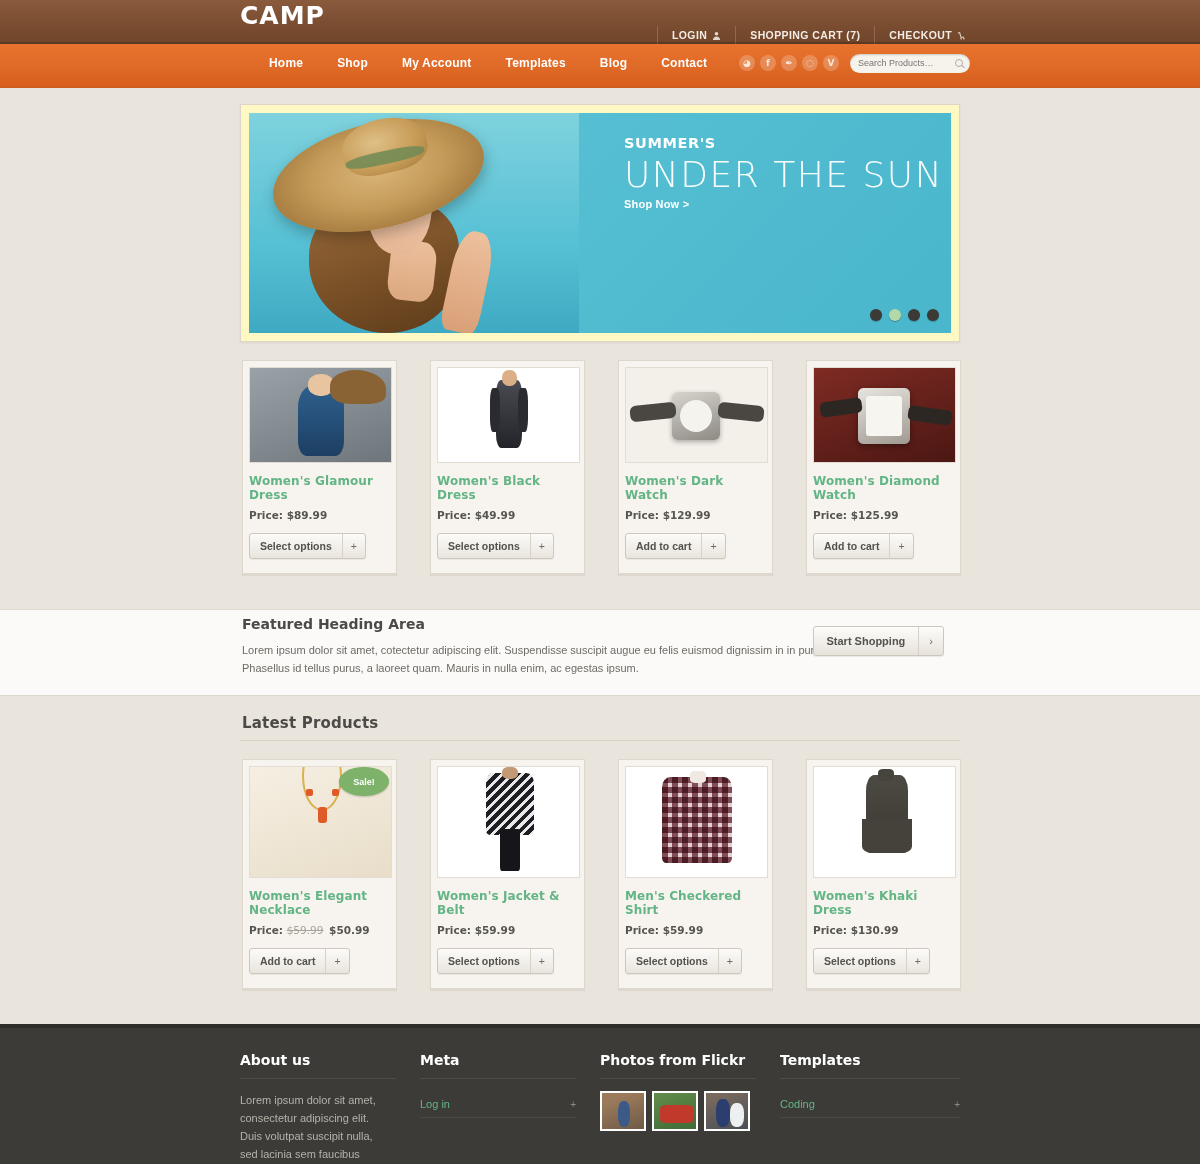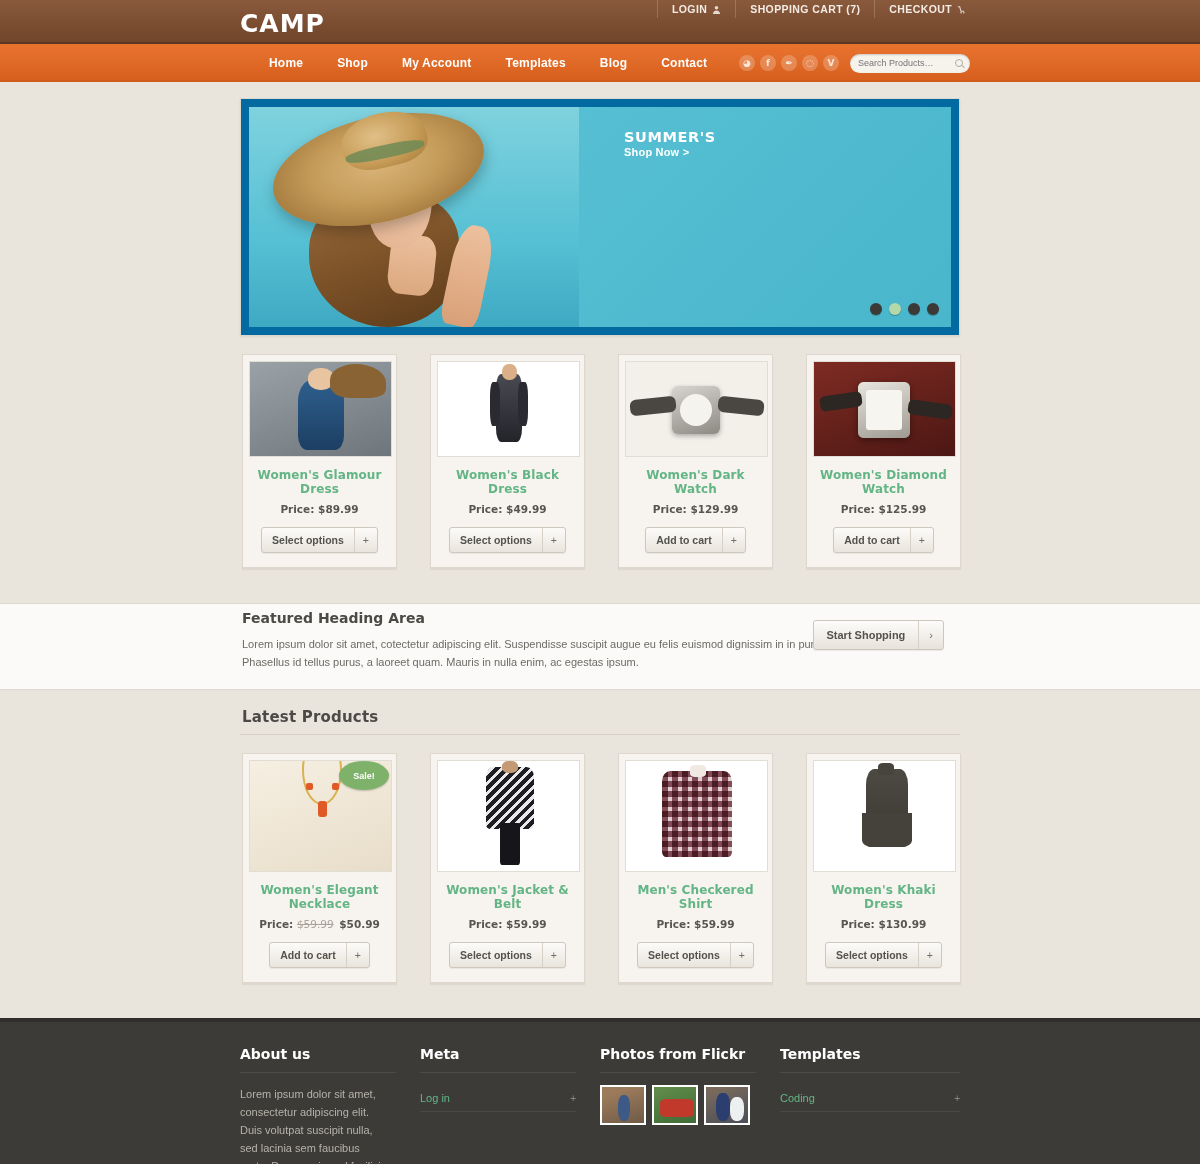--- a/index.html
+++ b/index.html
@@ -17,39 +17,39 @@
     height: 44px;
     background: linear-gradient(to bottom, #8a5a3c 0%, #7d4f33 45%, #6f4529 100%);
     position: relative;
   }
   .topbar:after{
     content:""; position:absolute; left:0; right:0; bottom:0; height:2px;
     background: rgba(0,0,0,.18);
   }
   .topwrap { width: 740px; margin: 0 auto; height: 44px; position: relative; }
   .logo {
-    position: absolute; left: 10px; top: 9px;
+    position: absolute; left: 10px; top: 1px;
     font-family: "DejaVu Sans", sans-serif;
     font-size: 25px; font-weight: bold; letter-spacing: 1px;
     color: #fff;
   }
-  .topnav { position: absolute; right: 0; top: 0; height: 44px; display: flex; align-items: flex-start; }
+  .topnav { position: absolute; right: 0; top: 0; height: 44px; display: flex; align-items: flex-end; }
   .topnav a {
     color: #f3ece4; text-decoration: none; font-size: 10.5px; font-weight: bold;
     letter-spacing: .4px; padding: 0 14px; line-height: 18px;
     border-right: 1px solid rgba(255,255,255,.18);
     display: flex; align-items: center; gap: 5px;
   }
   .topnav a:last-child { border-right: none; padding-right: 4px; }
   .topnav a:first-child { border-left: 1px solid rgba(255,255,255,.18); }
   .mini-ico { display:inline-block; width:9px; height:9px; opacity:.9; }
 
   
   .mainnav {
-    height: 38px;
+    height: 44px;
     background: linear-gradient(to bottom, #e8732e 0%, #e06a27 50%, #d85f1e 100%);
     border-bottom: 2px solid #cf5c1d;
     position: relative;
   }
   .navwrap { width: 740px; margin: 0 auto; height: 38px; position: relative; display: flex; align-items: center; }
   .navwrap > .menu { display: flex; margin-left: 22px; }
   .menu a {
     color: #fff; text-decoration: none; font-size: 12px; font-weight: bold;
     padding: 0 17px; line-height: 38px; letter-spacing: .2px;
   }
@@ -80,21 +80,21 @@
     content:""; position:absolute; right:-3px; bottom:-2px; width:4px; height:1.2px;
     background:#b3aca2; transform: rotate(45deg);
   }
 
   
   .body-area { background: #e9e4dc; padding-top: 16px; }
   .container { width: 720px; margin: 0 auto; }
 
   
   .slider-shell {
-    width: 720px; margin: 0 auto; background: #0369a1;
+    width: 720px; margin: 0 auto; background: #fef9c3;
     padding: 8px; border: 1px solid #dcd6cc;
     box-shadow: 0 1px 2px rgba(0,0,0,.07);
   }
   .slider {
     height: 220px; position: relative; overflow: hidden;
     background: linear-gradient(135deg, #63c7d8 0%, #55bed2 40%, #49b6cc 100%);
   }
   .slide-photo {
     position: absolute; left: 0; top: 0; width: 330px; height: 220px; overflow: hidden;
   }
@@ -157,21 +157,21 @@
     letter-spacing: .2px;
   }
 
   
   .grid { display: flex; gap: 33px; padding: 18px 0 0 2px; }
   .card {
     width: 155px; background: #f7f4ef;
     border: 1px solid #ddd7cd; border-bottom-width: 2px;
     padding: 6px 6px 14px;
     box-shadow: 0 1px 1px rgba(0,0,0,.05);
-    text-align: center; position: relative;
+    text-align: left; position: relative;
   }
   .thumb {
     width: 143px; height: 96px; background: #fff;
     border: 1px solid #e2ddd4; overflow: hidden; position: relative;
   }
   .card.tall .thumb { height: 112px; }
   .pname {
     display: block; color: #63b585; font-size: 12px; font-weight: bold;
     font-family: "DejaVu Sans", sans-serif; margin-top: 11px; letter-spacing: .1px;
   }
@@ -318,20 +318,21 @@
           <div class="hair"></div>
           <div class="neck"></div>
           <div class="face"></div>
           <div class="arm"></div>
           <div class="hat-brim"></div>
           <div class="hat-crown"></div>
           <div class="hat-band"></div>
         </div>
         <div class="slide-text">
           <div class="slide-sub">SUMMER'S</div>
+          <div class="slide-title">UNDER THE SUN</div>
           <a href="#" class="slide-cta" style="text-decoration:none">Shop Now &gt;</a>
         </div>
         <div class="slide-dots">
           <span class="dot"></span>
           <span class="dot on"></span>
           <span class="dot"></span>
           <span class="dot"></span>
         </div>
       </div>
     </div>

